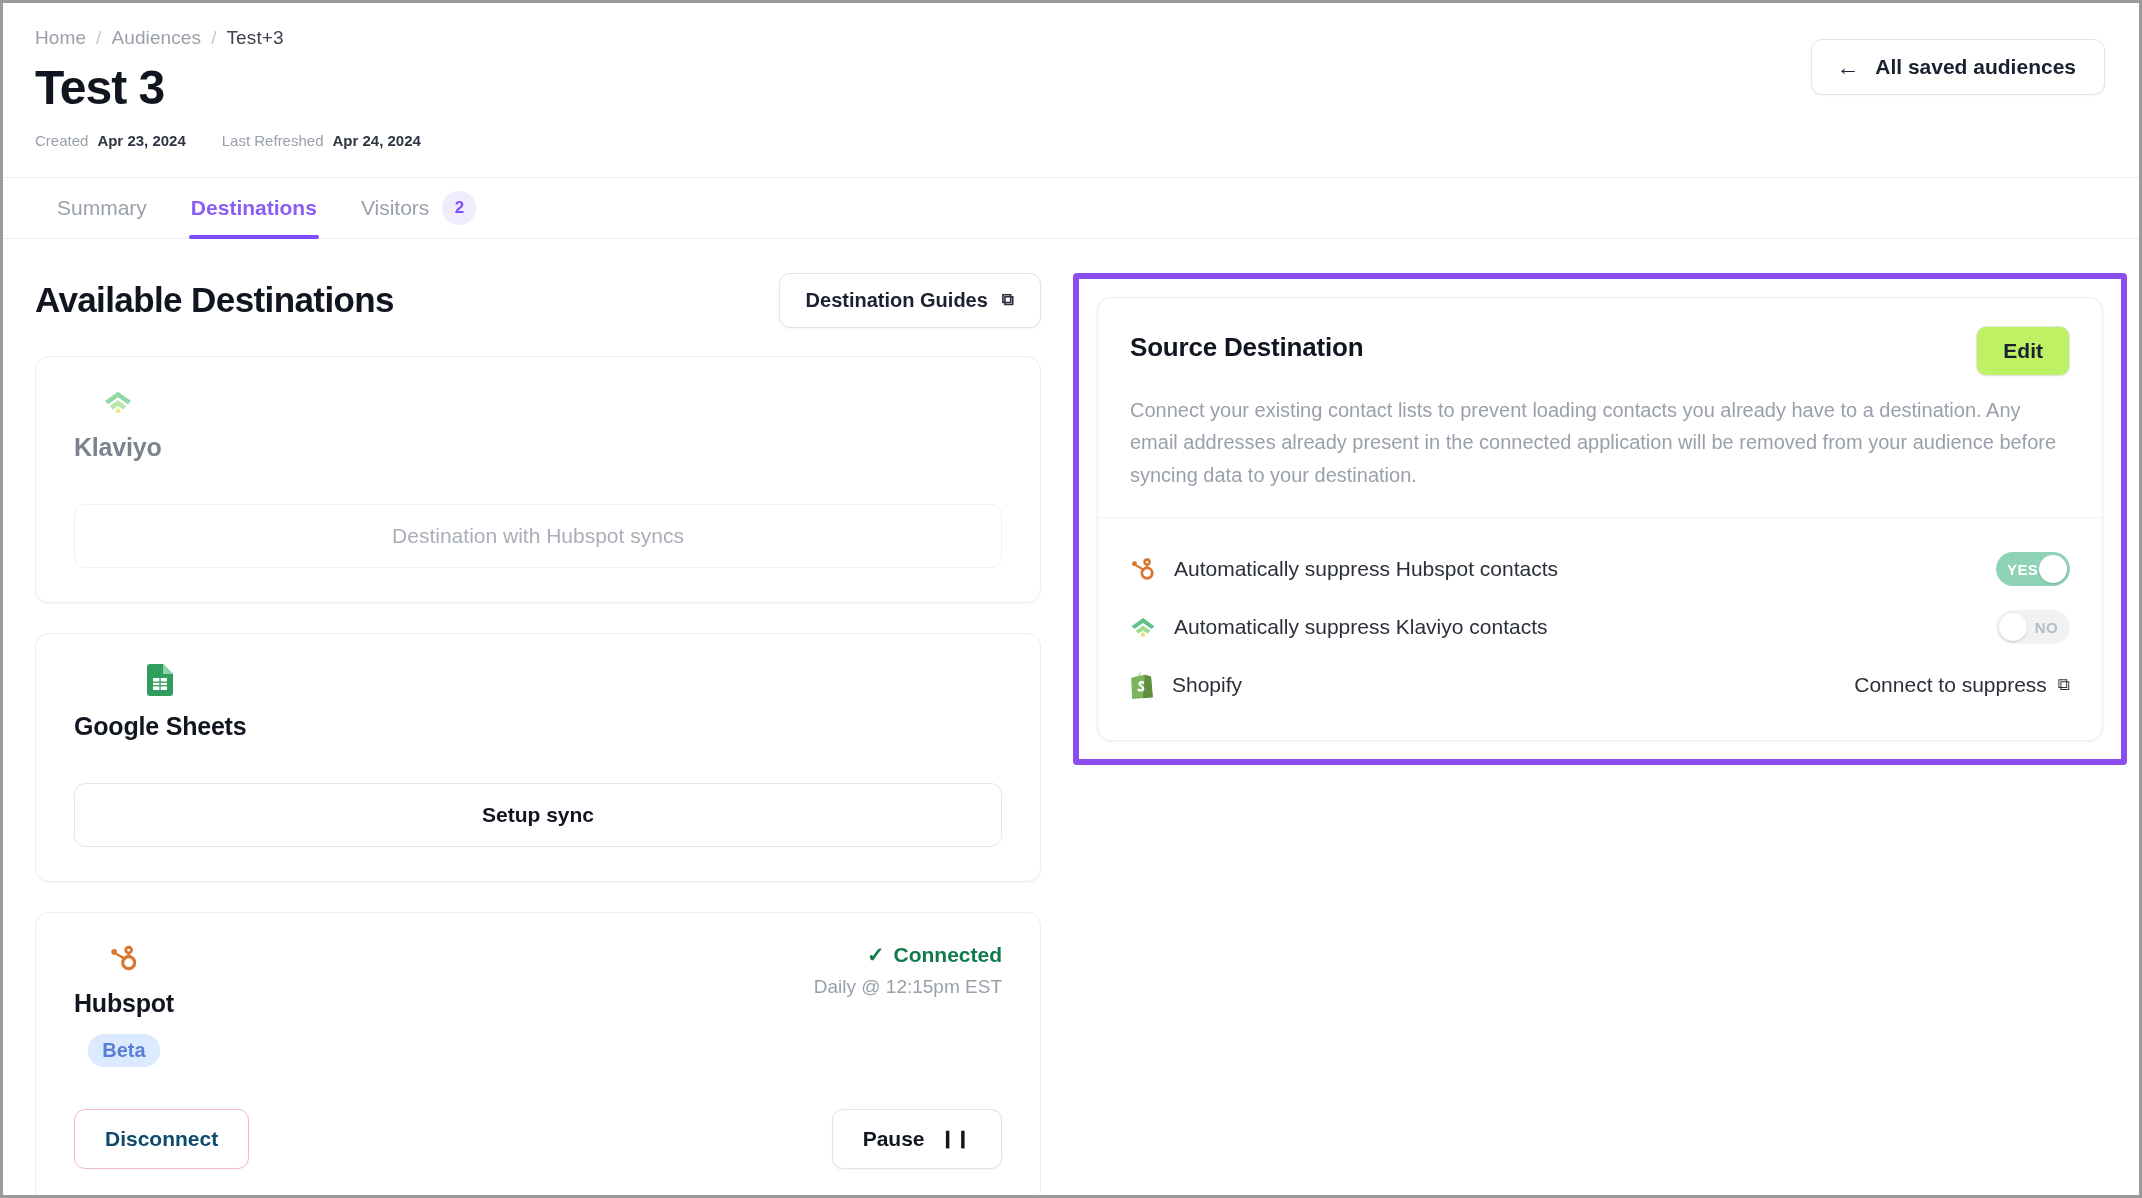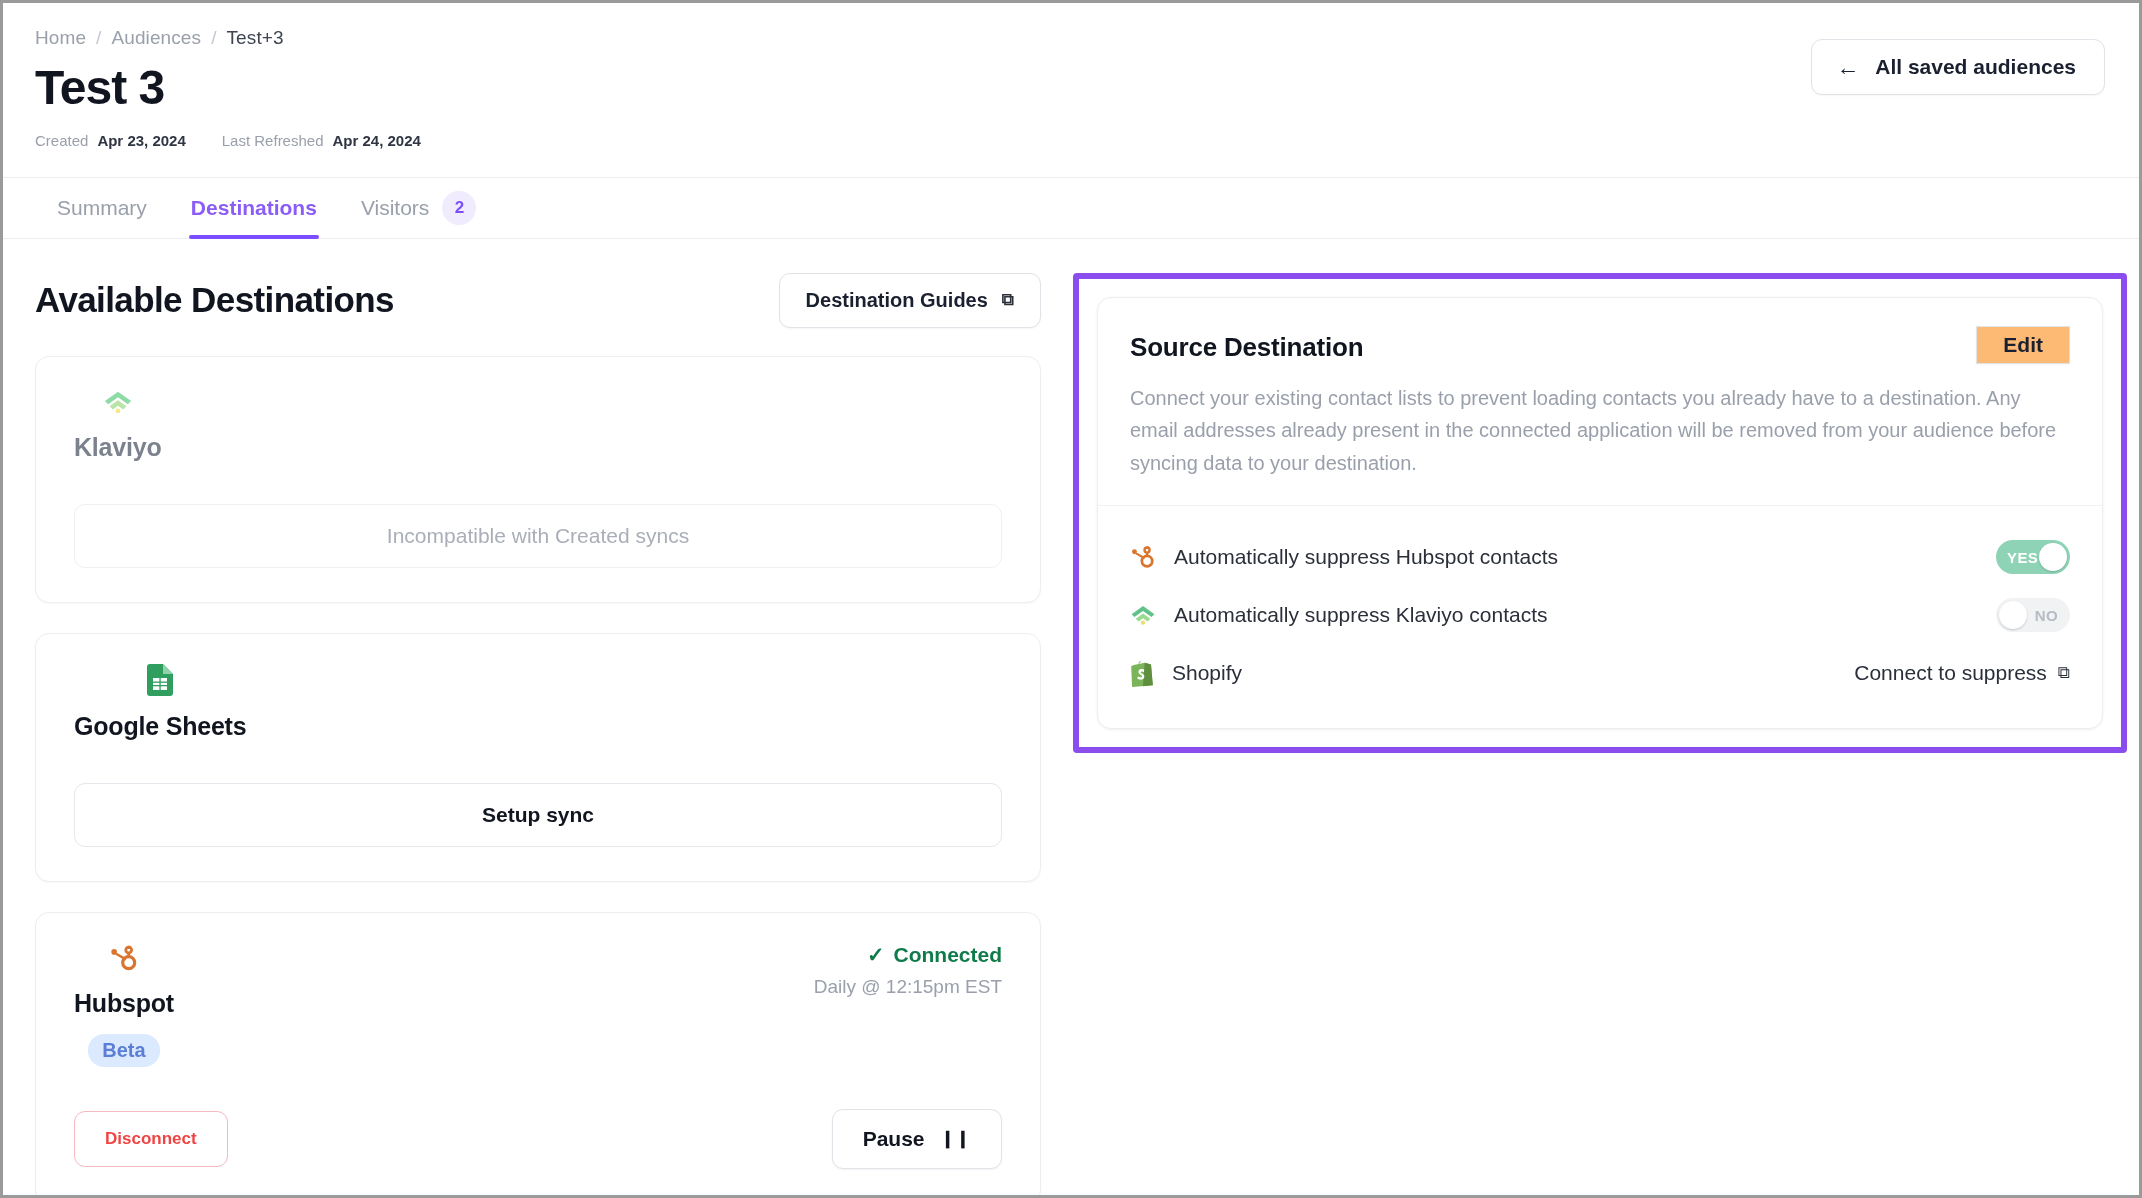--- a/index.html
+++ b/index.html
@@ -233,23 +233,23 @@
     font-weight: 400;
     background: #fff;
     border-color: #eef0f3;
     cursor: default;
   }
   .danger-btn {
     border: 1.5px solid #f3b9c0;
     border-radius: 11px;
     background: #fff;
     padding: 17px 30px;
-    font-size: 17px;
-    font-weight: 700;
-    color: #ef4444;
+    font-size: 21px;
+    font-weight: 700;
+    color: #0c4a6e;
     cursor: pointer;
   }
   .pause-btn {
     border: 1.5px solid #e0e3e8;
     border-radius: 11px;
     background: #fff;
     padding: 17px 30px;
     font-size: 21px;
     font-weight: 700;
     color: #11151f;
@@ -291,23 +291,23 @@
   }
   .supp-title {
     font-size: 26px;
     font-weight: 700;
     color: #11151f;
     letter-spacing: -.2px;
     padding-top: 6px;
   }
   .edit-btn {
     border: 1.5px solid #e0e3e8;
-    border-radius: 0;
-    background: #fdba74;
-    padding: 6px 26px;
+    border-radius: 10px;
+    background: #bef264;
+    padding: 12px 26px;
     font-size: 21px;
     font-weight: 700;
     color: #1b2030;
     cursor: pointer;
     box-shadow: 0 1px 2px rgba(16,24,40,.04);
   }
   .supp-desc {
     margin-top: 18px;
     font-size: 20px;
     line-height: 1.62;
@@ -441,21 +441,21 @@
               <svg width="30" height="30" viewBox="0 0 32 32">
                 <path d="M16 5 L30 15 L26.5 18.5 L16 11 L5.5 18.5 L2 15 Z" fill="#8fdba6"></path>
                 <path d="M16 14 L25 20.5 L21.5 24 L16 20 L10.5 24 L7 20.5 Z" fill="#b9e6a8"></path>
                 <circle cx="16" cy="25.5" r="2.6" fill="#f3e88a"></circle>
               </svg>
             </span>
             <span class="dest-name muted">Klaviyo</span>
           </div>
         </div>
         <div class="card-action-row">
-          <div class="wide-btn disabled">Incompatible with Created syncs</div>
+          <div class="wide-btn disabled">Destination with Hubspot syncs</div>
         </div>
       </div>
 
       <div class="dest-card">
         <div class="dest-card-top">
           <div class="dest-name-row">
             <span class="icon">
               <svg width="26" height="32" viewBox="0 0 26 32">
                 <path d="M3 0 H16 L26 10 V29 a3 3 0 0 1-3 3 H3 a3 3 0 0 1-3-3 V3 a3 3 0 0 1 3-3 Z" fill="#2f9e5e"></path>
                 <path d="M16 0 L26 10 H16 Z" fill="#8fd2ab"></path>

